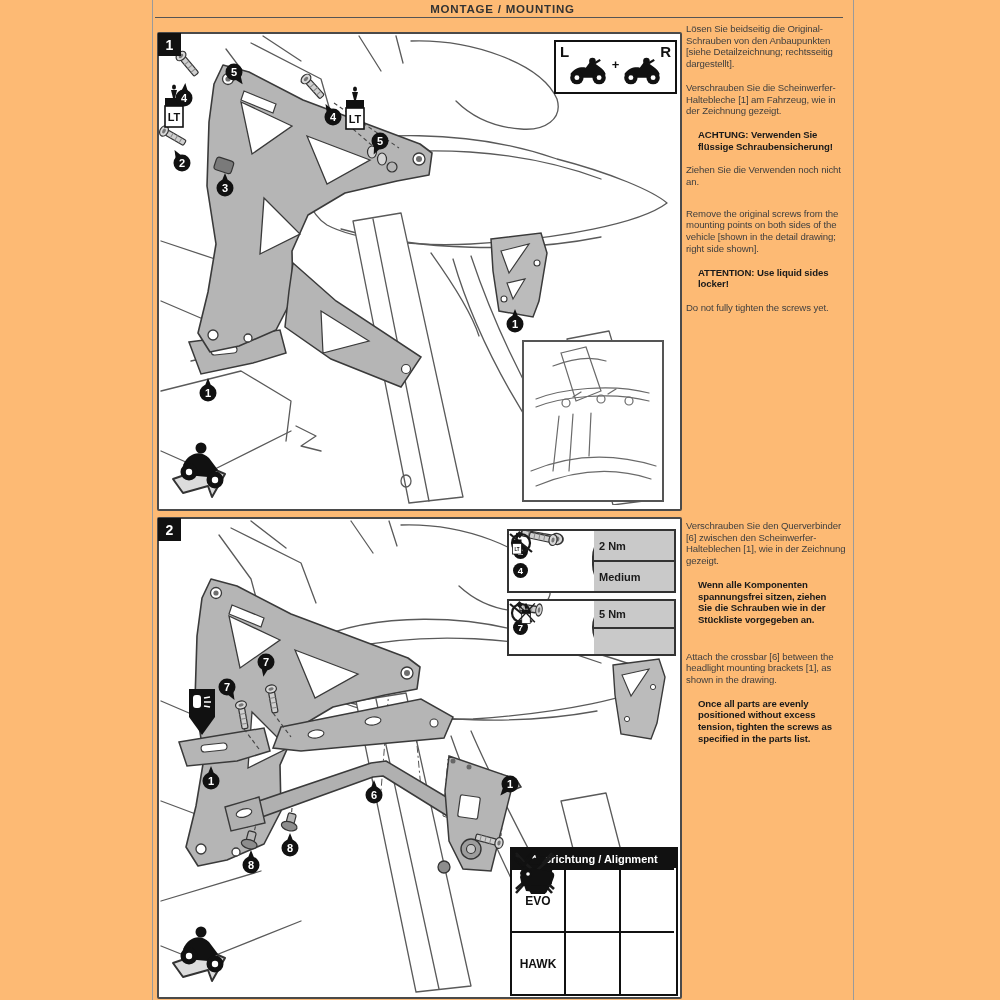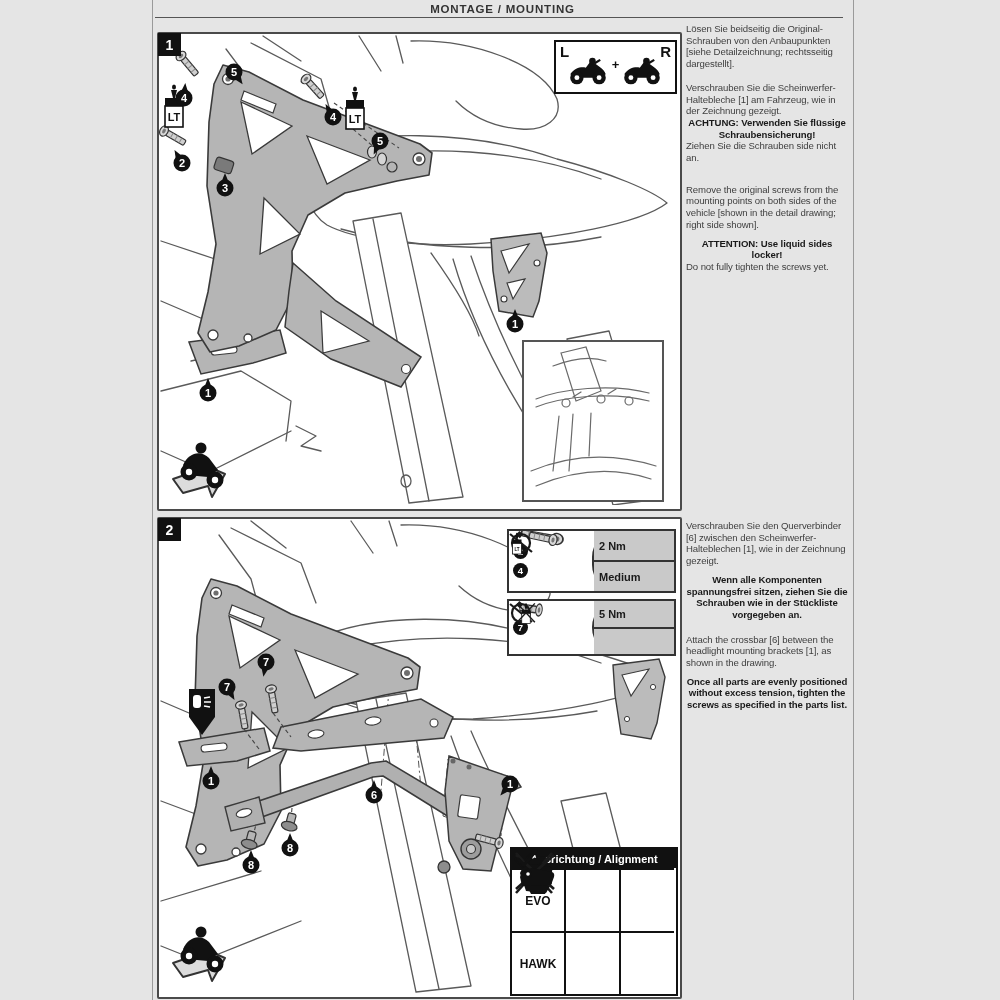--- a/index.html
+++ b/index.html
@@ -1,37 +1,37 @@
 <!DOCTYPE html>
 <html><head>
 <meta charset="utf-8">
 <style>
   html,body{margin:0;padding:0;background:#fff;}
-  #page{position:relative;width:1000px;height:1000px;background:#e5e5e5;overflow:hidden;
+  #page{position:relative;width:1000px;height:1000px;background:#fdba74;overflow:hidden;
         font-family:"Liberation Sans", sans-serif;color:#3f3f3f;}
   .vrule{position:absolute;top:0;bottom:0;width:1px;background:#9a9a9a;}
   #vrule-left{left:152px;} #vrule-right{left:853px;}
   #hdr{position:absolute;left:152px;top:3px;width:701px;text-align:center;
        font-size:11.5px;font-weight:700;letter-spacing:.8px;color:#333;}
   #hdr-rule{position:absolute;left:155px;top:17px;width:688px;height:0;border-top:1.6px solid #555;}
 
   .panel{position:absolute;left:157px;width:521px;border:2px solid #4a4a4a;border-radius:2px;background:#fff;}
   #panel1{top:32px;height:475px;}
   #panel2{top:517px;height:478px;}
   .panel svg{position:absolute;left:0;top:0;}
 
   .step-badge{position:absolute;width:23px;height:23px;background:#111;color:#fff;
       display:flex;align-items:center;justify-content:center;font-size:14px;font-weight:700;z-index:5;}
 
   
   #col{position:absolute;left:686px;top:0;width:162px;font-size:9.6px;line-height:1.22;letter-spacing:-.1px;}
   #col .blk{position:absolute;left:0;width:162px;}
   #col p{margin:0 0 7px 0;}
   #col p.tight{margin-bottom:0;margin-top:12px;}
-  #col p.bold{font-weight:700;color:#1a1a1a;margin:0;text-align:center;}
+  #col p.bold{font-weight:700;color:#1a1a1a;margin:12px;}
   #col .lang-gap{height:13px;}
 
   
   #lrbox{position:absolute;left:395px;top:6px;width:119px;height:50px;border:2.5px solid #111;background:#fff;z-index:4;}
   #lrbox .L,#lrbox .R{position:absolute;top:1px;font-size:15px;font-weight:700;color:#111;}
   #lrbox .L{left:4px;} #lrbox .R{right:4px;}
   #lrbox .plus{position:absolute;left:50%;top:15px;transform:translateX(-50%);font-size:13px;font-weight:700;color:#111;}
   #lrbox svg{position:absolute;}
 
   
@@ -523,21 +523,21 @@
         </div>
       </div>
     </div>
   </div>
 
   <div id="col">
     <div class="blk" style="top:23px;">
       <p>Lösen Sie beidseitig die Original-Schrauben von den Anbaupunkten [siehe Detailzeichnung; rechtsseitig dargestellt].</p>
       <p class="tight">Verschrauben Sie die Scheinwerfer-Haltebleche [1] am Fahrzeug, wie in der Zeichnung gezeigt.</p>
       <p class="bold">ACHTUNG: Verwenden Sie flüssige Schraubensicherung!</p>
-      <p>Ziehen Sie die Schrauben side nicht an.</p>
+      <p>Ziehen Sie die Verwenden noch nicht an.</p>
       <div class="lang-gap"></div>
       <p>Remove the original screws from the mounting points on both sides of the vehicle [shown in the detail drawing; right side shown].</p>
       <p class="bold">ATTENTION: Use liquid sides locker!</p>
       <p>Do not fully tighten the screws yet.</p>
     </div>
     <div class="blk" style="top:520px;">
       <p>Verschrauben Sie den Querverbinder [6] zwischen den Scheinwerfer-Halteblechen [1], wie in der Zeichnung gezeigt.</p>
       <p class="bold">Wenn alle Komponenten spannungsfrei sitzen, ziehen Sie die Schrauben wie in der Stückliste vorgegeben an.</p>
       <div class="lang-gap"></div>
       <p>Attach the crossbar [6] between the headlight mounting brackets [1], as shown in the drawing.</p>

